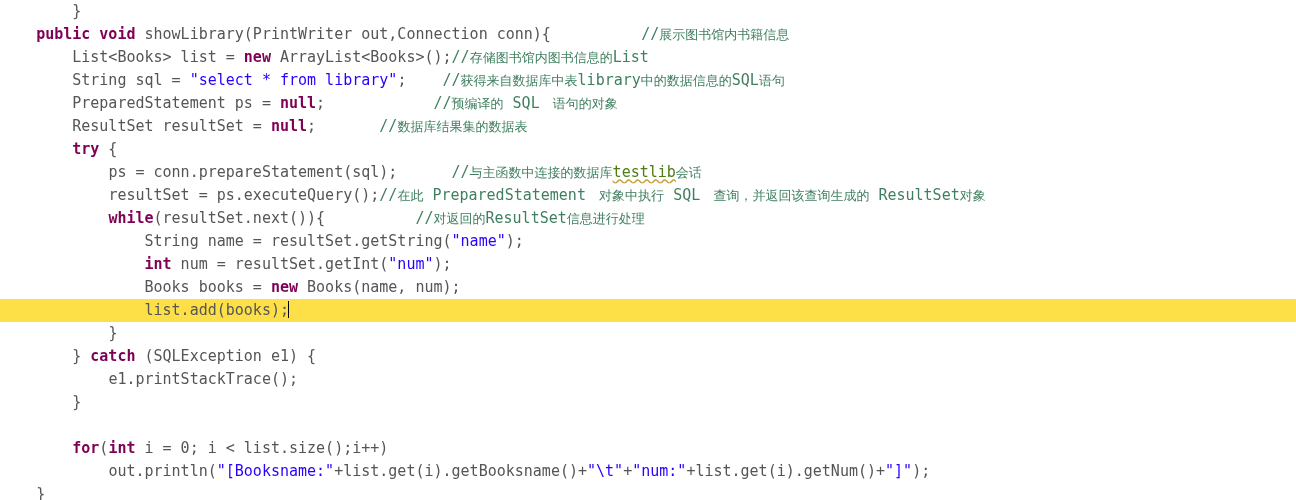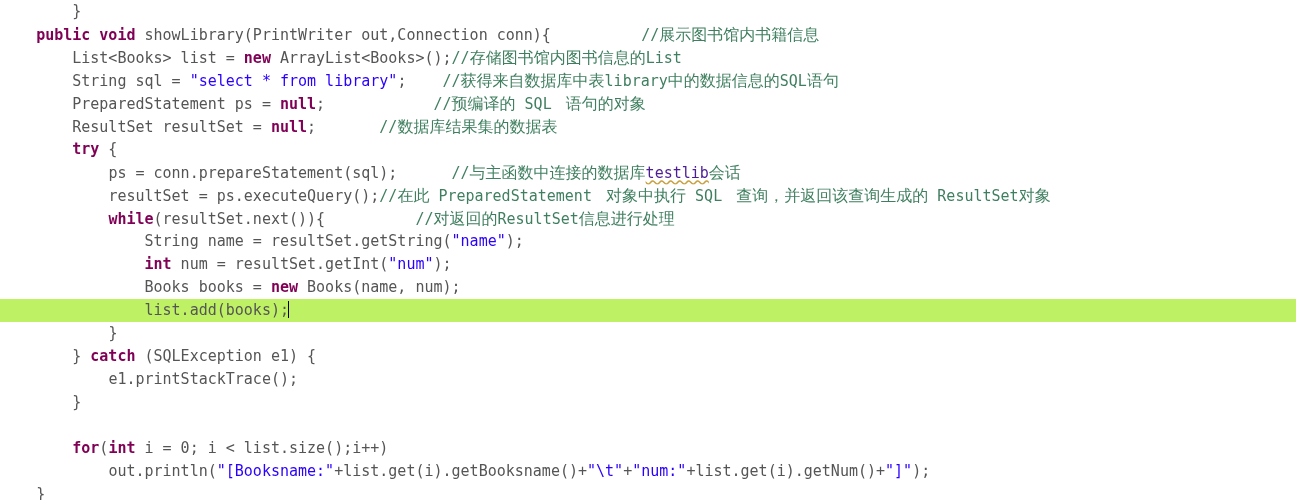--- a/index.html
+++ b/index.html
@@ -24,34 +24,34 @@
     color: #555555;
   }
   .code-line {
     position: relative;
     height: 23px;
     line-height: 23px;
     white-space: pre;
     padding-left: 0px;
   }
   .code-line.current {
-    background: #bef264;
+    background: #fde047;
   }
   .tok { white-space: pre; }
   .tok-plain   { color: #555555; }
   .tok-keyword { color: #7f0055; font-weight: bold; text-align: right; }
   .tok-string  { color: #2a00ff; }
   .tok-comment { color: #3f7f5f; }
   .tok-comment-cjk {
     color: #3f7f5f;
     font-family: "DejaVu Sans", "Liberation Sans", sans-serif;
-    font-size: 16px;
+    font-size: 13px;
   }
   .tok-misspelled {
-    color: #4c1d95;
+    color: #4d7c0f;
     text-decoration: underline wavy #c8a03c;
     text-decoration-skip-ink: none;
   }
   .caret {
     display: inline-block;
     width: 1px;
     height: 17px;
     background: #000000;
     vertical-align: -3px;
     margin-left: -1px;

